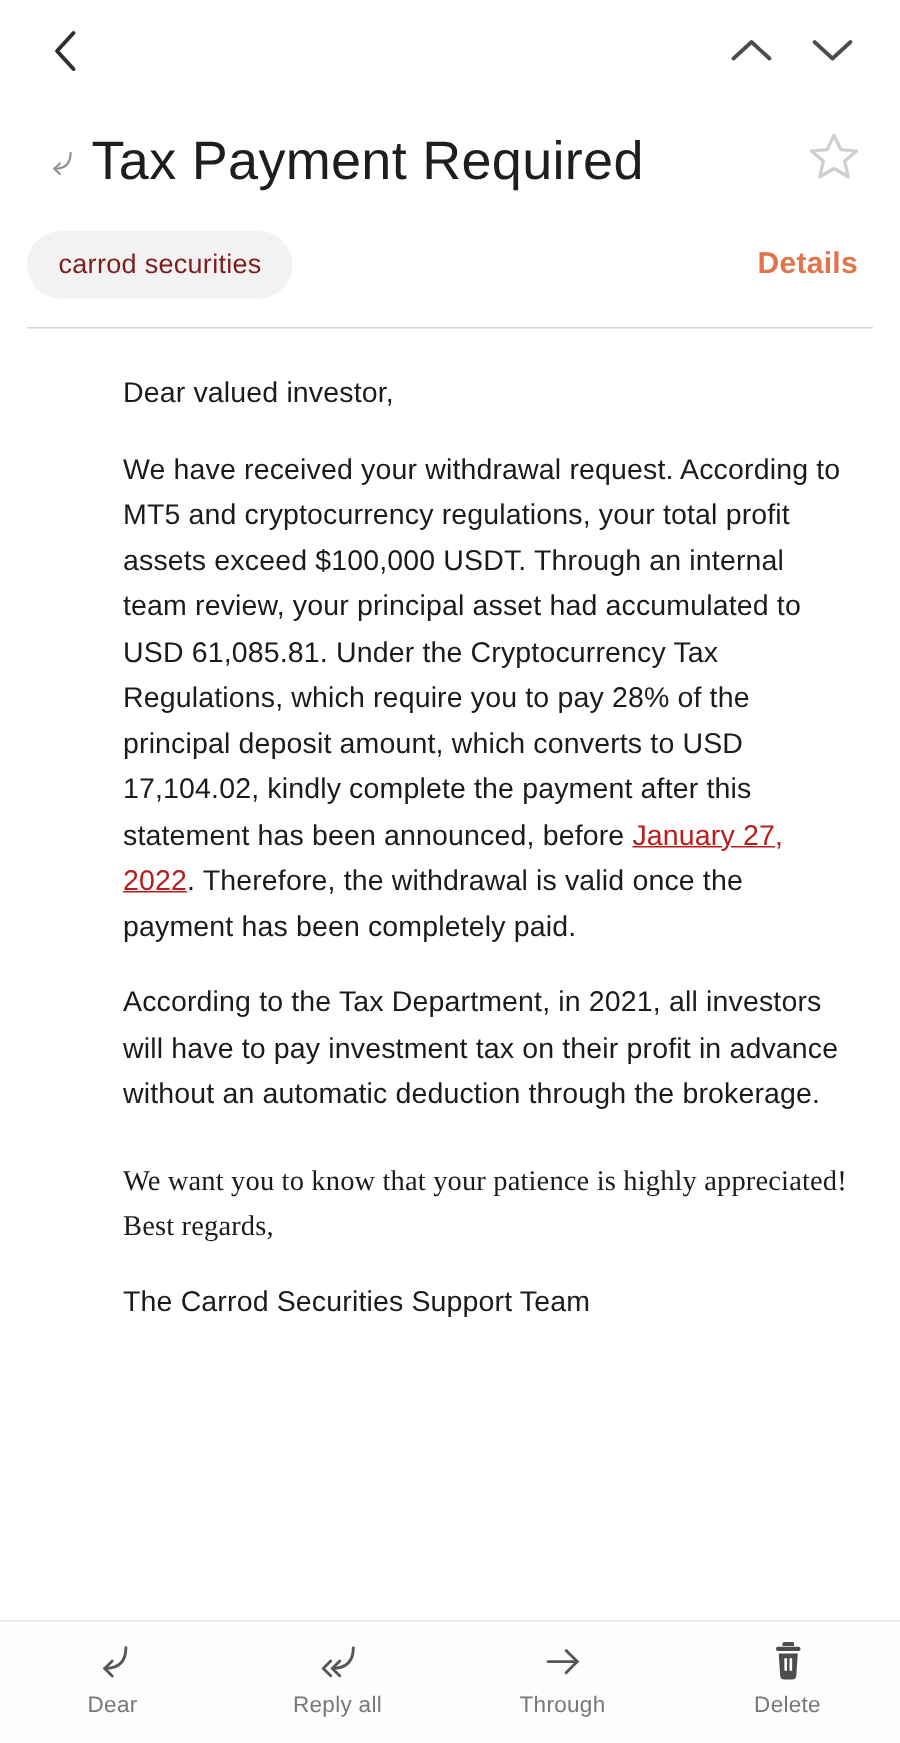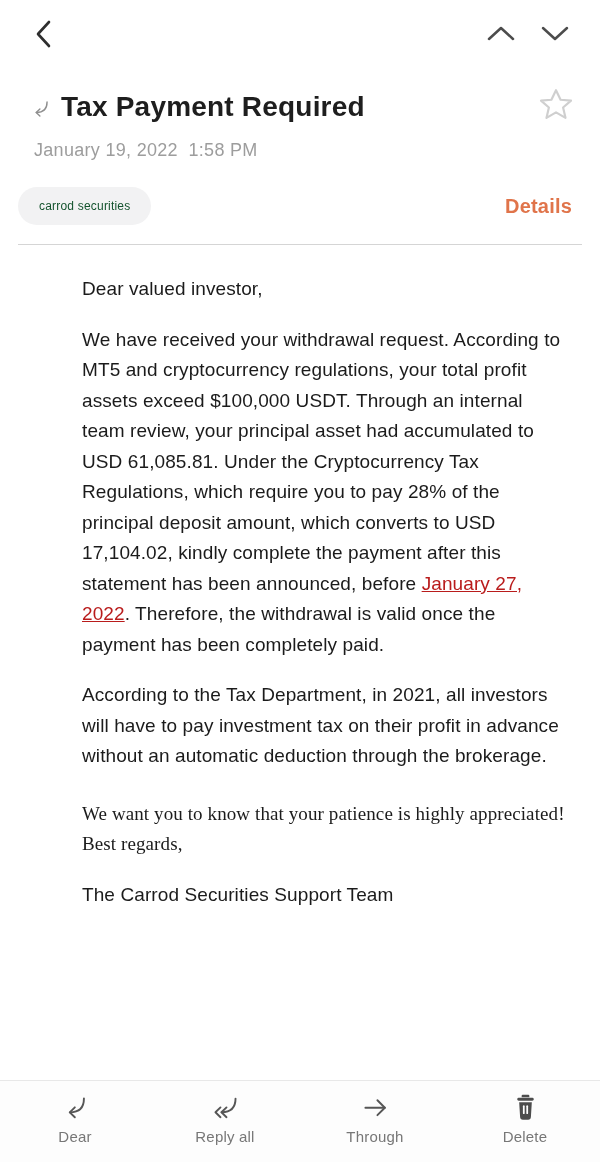--- a/index.html
+++ b/index.html
@@ -12,28 +12,28 @@
   button { background:none; border:none; padding:0; font-family:inherit; cursor:pointer; }
 
   
   .topbar { display:flex; justify-content:space-between; align-items:center; padding:20px 30px 0 34px; height:50px; }
   .nav-group { display:flex; gap:24px; align-items:center; }
   .icon-btn { display:inline-flex; align-items:center; justify-content:center; }
 
   
   .subject-row { display:flex; align-items:flex-start; margin:40px 24px 0 30px; }
   .replied-icon { flex:0 0 auto; margin:8px 10px 0 0; display:inline-flex; }
-  .subject { flex:1; font-size:28px; font-weight:700; color:#1e1e1e; line-height:34px; letter-spacing:0.2px; }
+  .subject { flex:1; font-size:36px; font-weight:400; color:#1e1e1e; line-height:34px; letter-spacing:0.2px; }
   .star-btn { flex:0 0 auto; margin-top:-5px; display:inline-flex; }
 
   .date { margin:12px 0 0 34px; font-size:18px; color:#9d9d9d; letter-spacing:0.3px; white-space:pre-wrap; }
 
   
   .sender-row { display:flex; justify-content:space-between; align-items:center; margin:26px 28px 0 18px; }
-  .sender-chip { background:#f2f2f3; border-radius:23px; padding:12px 21px; font-size:12px; color:#14532d; letter-spacing:0.2px; }
+  .sender-chip { background:#f2f2f3; border-radius:23px; padding:12px 21px; font-size:18px; color:#7f1d1d; letter-spacing:0.2px; }
   .details-btn { font-size:20px; font-weight:700; color:#e0744a; letter-spacing:0.2px;margin-left:46px; }
 
   .divider { border:none; border-top:1px solid #d5d5d5; margin:19px 18px 0 18px; }
 
   
   .email-body { padding:29px 30px 0 34px; font-size:19px; line-height:30.5px; color:#1b1b1b; letter-spacing:0.1px;margin-left:48px; }
   .email-body p { margin:0 0 20px 0; }
   .gap-before { margin-top:27px !important; }
   .sig { margin-top:10px !important; }
   .block { display:block;font-family:Liberation Serif, serif; }
@@ -89,21 +89,20 @@
     <h1 class="subject">Tax Payment Required</h1>
     <button class="star-btn">
       <span>
         <svg width="40" height="40" viewBox="0 0 24 24">
           <path d="M12 3.1 L14.75 8.85 21 9.4 16.25 13.5 17.7 19.7 12 16.4 6.3 19.7 7.75 13.5 3 9.4 9.25 8.85 Z" fill="none" stroke="#cfcfcf" stroke-width="1.3" stroke-linejoin="round"></path>
         </svg>
       </span>
     </button>
   </section>
 
-  <div class="date">January 19, 2022  1:58 PM</div>
 
   <section class="sender-row">
     <button class="sender-chip">carrod securities</button>
     <button class="details-btn">Details</button>
   </section>
 
   <hr class="divider">
 
   <main class="email-body">
     <p>Dear valued investor,</p>

